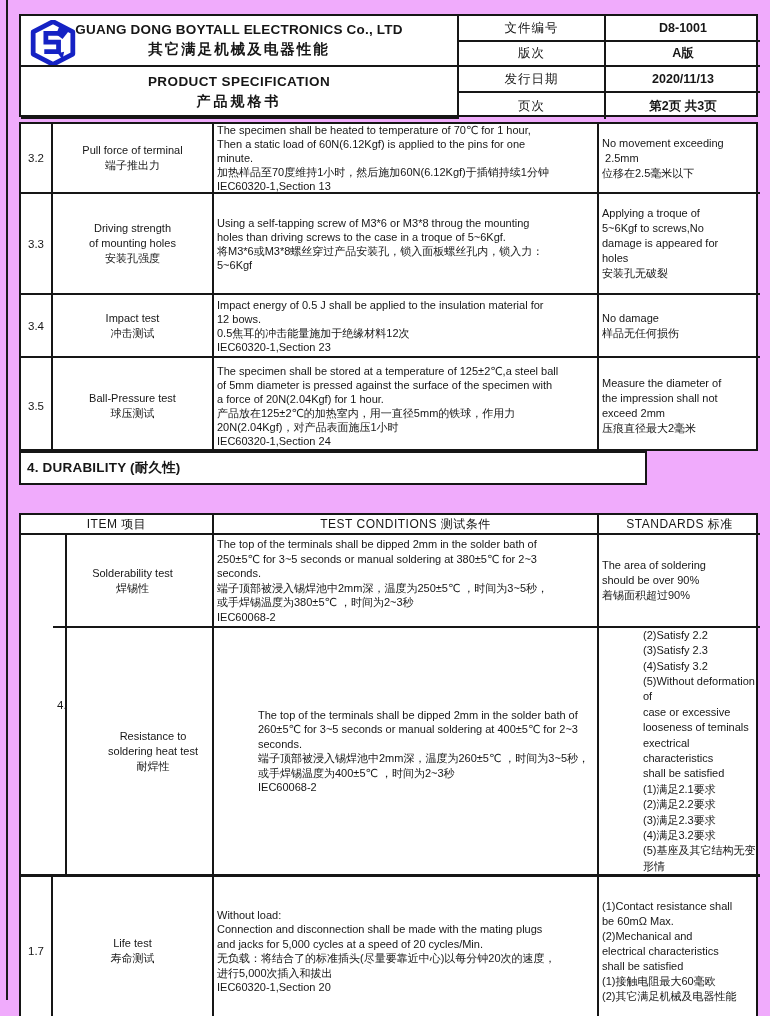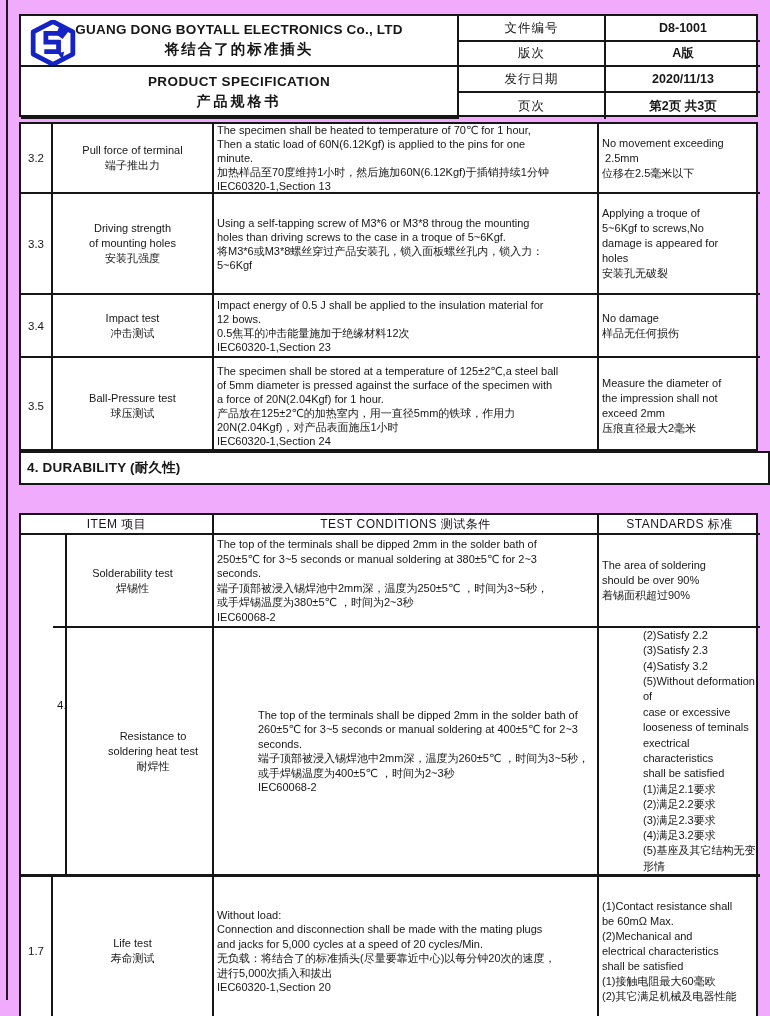--- a/index.html
+++ b/index.html
@@ -45,21 +45,21 @@
   .cell.lastcol { border-right:none; }
   .cell.lastrow { border-bottom:none; }
   .cell.thickbot { border-bottom:3px solid #161616;padding-left:44px; }
   .num  { justify-content:center; font-size:11.5px; }
   .item { justify-content:center; text-align:center; font-size:11px; line-height:15px; white-space:pre-wrap; padding:0 3px; }
   .cond { font-size:11px; line-height:14px; white-space:pre-wrap; padding:1px 2px 1px 3px; text-align:left; }
   .t2 .cond { line-height:14.5px; }
   .std  { font-size:11px; line-height:15px; white-space:pre-wrap; padding:1px 2px 1px 3px; text-align:left; }
   
   .sec4 {
-    position:absolute; left:19px; top:451px; width:751px; height:34px;
+    position:absolute; left:19px; top:451px; width:628px; height:34px;
     border:2px solid #161616; background:#fff; display:flex; align-items:center;
     font-weight:bold; font-size:13.5px; padding-left:6px; letter-spacing:.2px;
   }
   
   .t2h { justify-content:center; font-size:12px; letter-spacing:.5px; }
 </style>
 </head>
 <body>
 
 <div class="page">
@@ -69,21 +69,21 @@
     <div class="company">
       <span class="logo">
         <svg width="48" height="46" viewBox="0 0 60 58">
           <polygon points="30,2 55,15 55,43 30,56 5,43 5,15" fill="none" stroke="#1522c4" stroke-width="6" stroke-linejoin="round"></polygon>
           <path d="M38,17 L21,17 L21,28 L37,28 L37,40 L19,40" fill="none" stroke="#1522c4" stroke-width="6"></path>
           <polygon points="38,8 50,14 42,24 34,18" fill="#1522c4"></polygon>
           <polygon points="36,42 44,40 42,50" fill="#1522c4"></polygon>
         </svg>
       </span>
       <span class="en">GUANG DONG BOYTALL ELECTRONICS Co., LTD</span>
-      <span class="cn">将结合了的标准插头</span>
+      <span class="cn">其它满足机械及电器性能</span>
     </div>
     <div class="hlabel">文件编号</div>
     <div class="hvalue lastcol">D8-1001</div>
     <div class="hlabel">版次</div>
     <div class="hvalue lastcol">A版</div>
     <div class="spec">
       <span class="en">PRODUCT SPECIFICATION</span>
       <span class="cn">产品规格书</span>
     </div>
     <div class="hlabel">发行日期</div>

